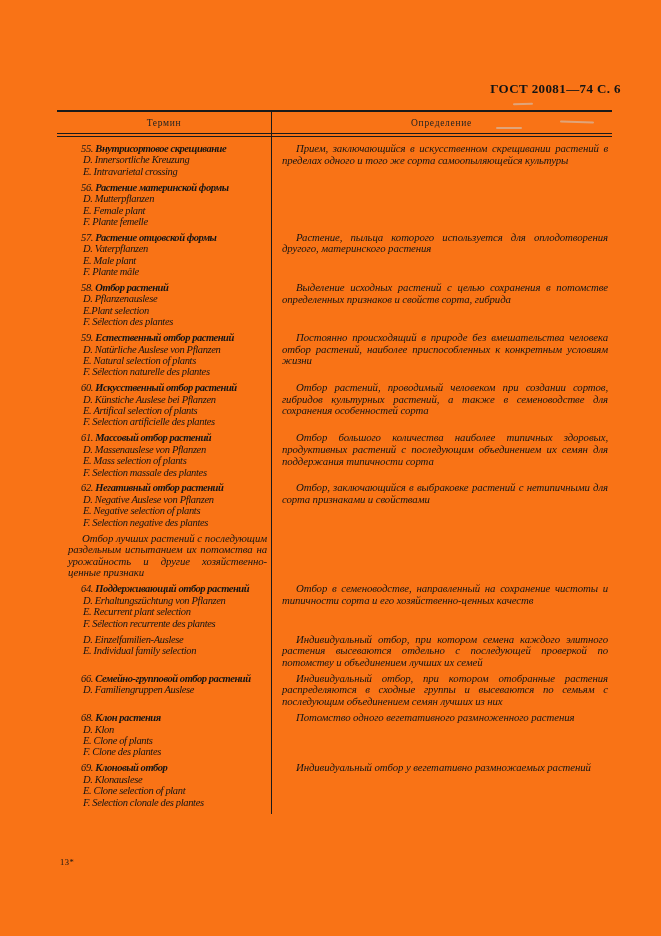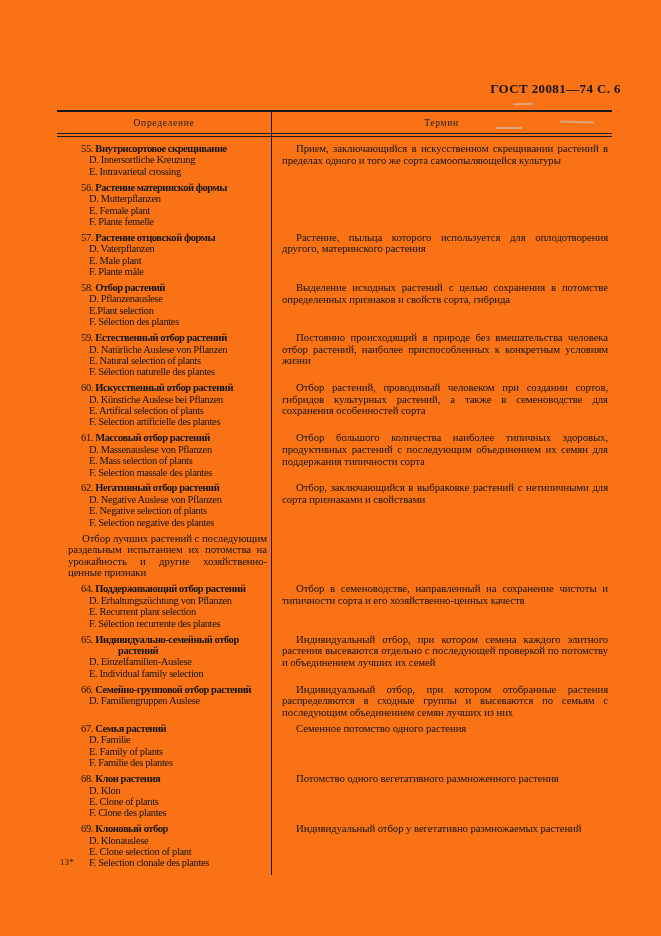--- a/index.html
+++ b/index.html
@@ -19,29 +19,29 @@
   .vline {
     position:absolute; left:213.5px; top:0; bottom:0; width:1.2px;
     background:#1a1a1a;
   }
   .thead { display:grid; grid-template-columns:214px 1fr; }
   .th {
     font-size:9.5px; letter-spacing:0.7px; color:#222;
     text-align:center; padding:6px 4px 5px 4px;
   }
   .dbl { height:2px; border-top:1.1px solid #1a1a1a; border-bottom:1.1px solid #1a1a1a; }
-  .tbody { padding-top:6px; }
+  .tbody { padding-top:6px;font-style:italic; }
   .trow { display:grid; grid-template-columns:214px 1fr; padding-bottom:4.5px; }
   .term-cell {
     font-size:10.5px; line-height:11.4px; letter-spacing:-0.35px;
     padding:0 2px 0 24px;
   }
   .term-line { padding-left:37px; text-indent:-37px; }
   .term-name { font-weight:bold; letter-spacing:-0.45px; }
-  .lang-line { margin-left:8px; }
+  .lang-line { margin-left:2px; }
   .def-cell {
     font-size:10.8px; line-height:11.6px; letter-spacing:-0.1px;
     padding:0 4px 0 11px; text-align:justify; text-indent:14px;
   }
   .footer-sig { position:absolute; left:60px; top:857px; font-size:8.5px; letter-spacing:0.5px; }
   .footer-page {
     position:absolute; left:0; right:0; top:858px; text-align:center;
     font-size:12.5px; letter-spacing:3px;
   }
   
@@ -57,22 +57,22 @@
 
   <div class="gost-header">ГОСТ 20081—74 С. 6</div>
 
   <div class="artifact a1"></div>
   <div class="artifact a2"></div>
   <div class="artifact a3"></div>
 
   <div class="doc-table">
     <div class="vline"></div>
     <div class="thead">
+      <div class="th">Термин</div>
       <div class="th">Определение</div>
-      <div class="th">Термин</div>
     </div>
     <div class="dbl"></div>
     <div class="tbody" id="tbody">
   <div class="trow">
     <div class="term-cell">
       <div class="term-line"><span class="term-num">55.</span> <span class="term-name">Внутрисортовое скрещивание</span></div>
     <div class="lang-line">D. Innersortliche Kreuzung</div>
             <div class="lang-line">E. Intravarietal crossing</div>
           </div>
     <div class="def-cell">Прием, заключающийся в искусственном скрещивании растений в пределах одного и того же сорта самоопыляющейся культуры</div>
@@ -156,44 +156,34 @@
       <div class="term-line"><span class="term-num">64.</span> <span class="term-name">Поддерживающий отбор растений</span></div>
     <div class="lang-line">D. Erhaltungszüchtung von Pflanzen</div>
             <div class="lang-line">E. Recurrent plant selection</div>
             <div class="lang-line">F. Sélection recurrente des plantes</div>
           </div>
     <div class="def-cell">Отбор в семеноводстве, направленный на сохранение чистоты и типичности сорта и его хозяйственно-ценных качеств</div>
   </div>
 
   <div class="trow">
     <div class="term-cell">
-      <div class="term-line"><span class="term-num">65.</span> <span class="term-name">Индивидуально-семейный отбор растений</span></div>
     <div class="lang-line">D. Einzelfamilien-Auslese</div>
             <div class="lang-line">E. Individual family selection</div>
           </div>
     <div class="def-cell">Индивидуальный отбор, при котором семена каждого элитного растения высеваются отдельно с последующей проверкой по потомству и объединением лучших их семей</div>
   </div>
 
   <div class="trow">
     <div class="term-cell">
       <div class="term-line"><span class="term-num">66.</span> <span class="term-name">Семейно-групповой отбор растений</span></div>
     <div class="lang-line">D. Familiengruppen Auslese</div>
           </div>
     <div class="def-cell">Индивидуальный отбор, при котором отобранные растения распределяются в сходные группы и высеваются по семьям с последующим объединением семян лучших из них</div>
   </div>
 
-  <div class="trow">
-    <div class="term-cell">
-      <div class="term-line"><span class="term-num">67.</span> <span class="term-name">Семья растений</span></div>
-    <div class="lang-line">D. Familie</div>
-            <div class="lang-line">E. Family of plants</div>
-            <div class="lang-line">F. Familie des plantes</div>
-          </div>
-    <div class="def-cell">Семенное потомство одного растения</div>
-  </div>
 
   <div class="trow">
     <div class="term-cell">
       <div class="term-line"><span class="term-num">68.</span> <span class="term-name">Клон растения</span></div>
     <div class="lang-line">D. Klon</div>
             <div class="lang-line">E. Clone of plants</div>
             <div class="lang-line">F. Clone des plantes</div>
           </div>
     <div class="def-cell">Потомство одного вегетативного размноженного растения</div>
   </div>

